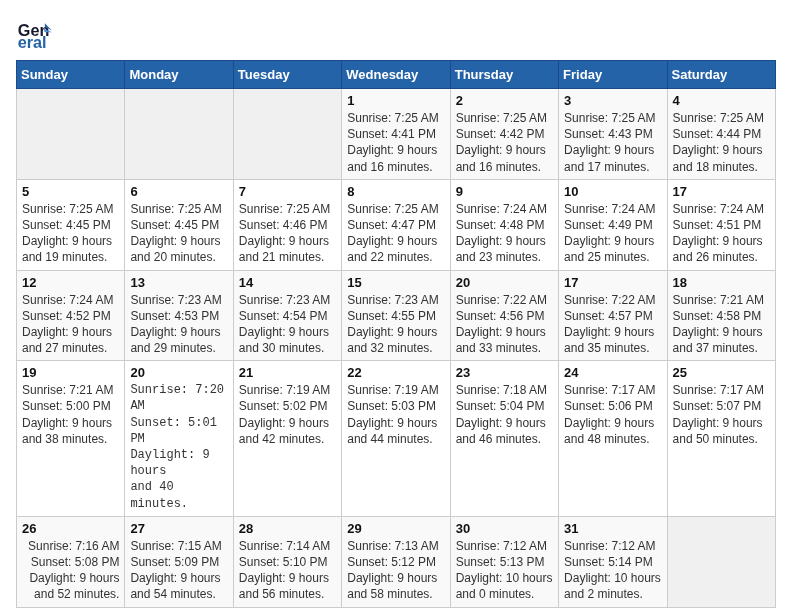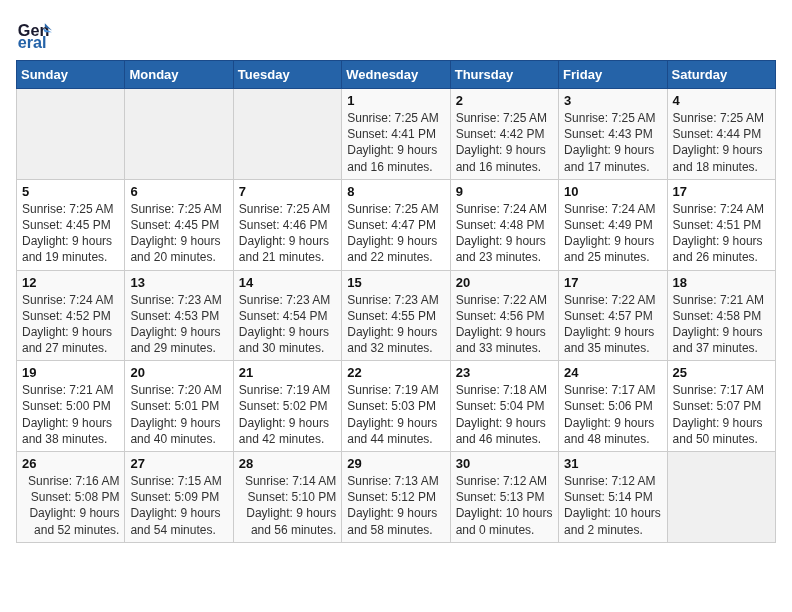--- a/index.html
+++ b/index.html
@@ -255,21 +255,21 @@
       <tr>
         <td>
           <div class="day-num">19</div>
           <div class="day-info" style="white-space: pre-line;">Sunrise: 7:21 AM
 Sunset: 5:00 PM
 Daylight: 9 hours
 and 38 minutes.</div>
         </td>
         <td>
           <div class="day-num">20</div>
-          <div class="day-info" style="white-space: pre-line;">Sunrise: 7:20 AM
+          <div class="day-info" style="white-space: pre-line; font-family: Liberation Mono, monospace;">Sunrise: 7:20 AM
 Sunset: 5:01 PM
 Daylight: 9 hours
 and 40 minutes.</div>
         </td>
         <td>
           <div class="day-num">21</div>
           <div class="day-info" style="white-space: pre-line;">Sunrise: 7:19 AM
 Sunset: 5:02 PM
 Daylight: 9 hours
 and 42 minutes.</div>
@@ -313,21 +313,21 @@
         </td>
         <td>
           <div class="day-num">27</div>
           <div class="day-info" style="white-space: pre-line;">Sunrise: 7:15 AM
 Sunset: 5:09 PM
 Daylight: 9 hours
 and 54 minutes.</div>
         </td>
         <td>
           <div class="day-num">28</div>
-          <div class="day-info" style="white-space: pre-line; text-align: right;">Sunrise: 7:14 AM
+          <div class="day-info" style="white-space: pre-line;">Sunrise: 7:14 AM
 Sunset: 5:10 PM
 Daylight: 9 hours
 and 56 minutes.</div>
         </td>
         <td>
           <div class="day-num">29</div>
           <div class="day-info" style="white-space: pre-line;">Sunrise: 7:13 AM
 Sunset: 5:12 PM
 Daylight: 9 hours
 and 58 minutes.</div>

